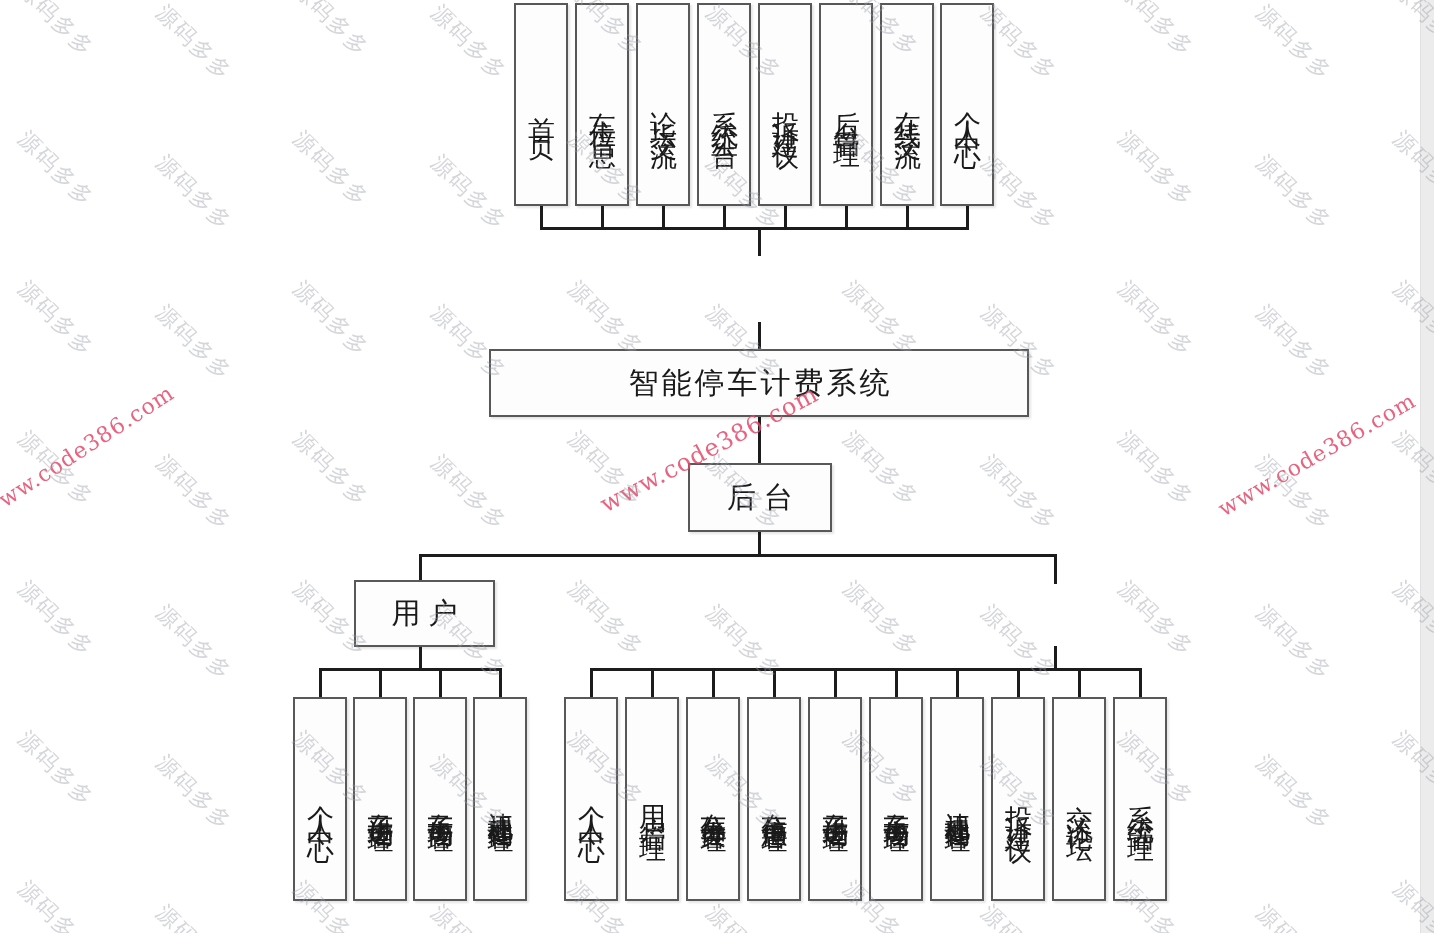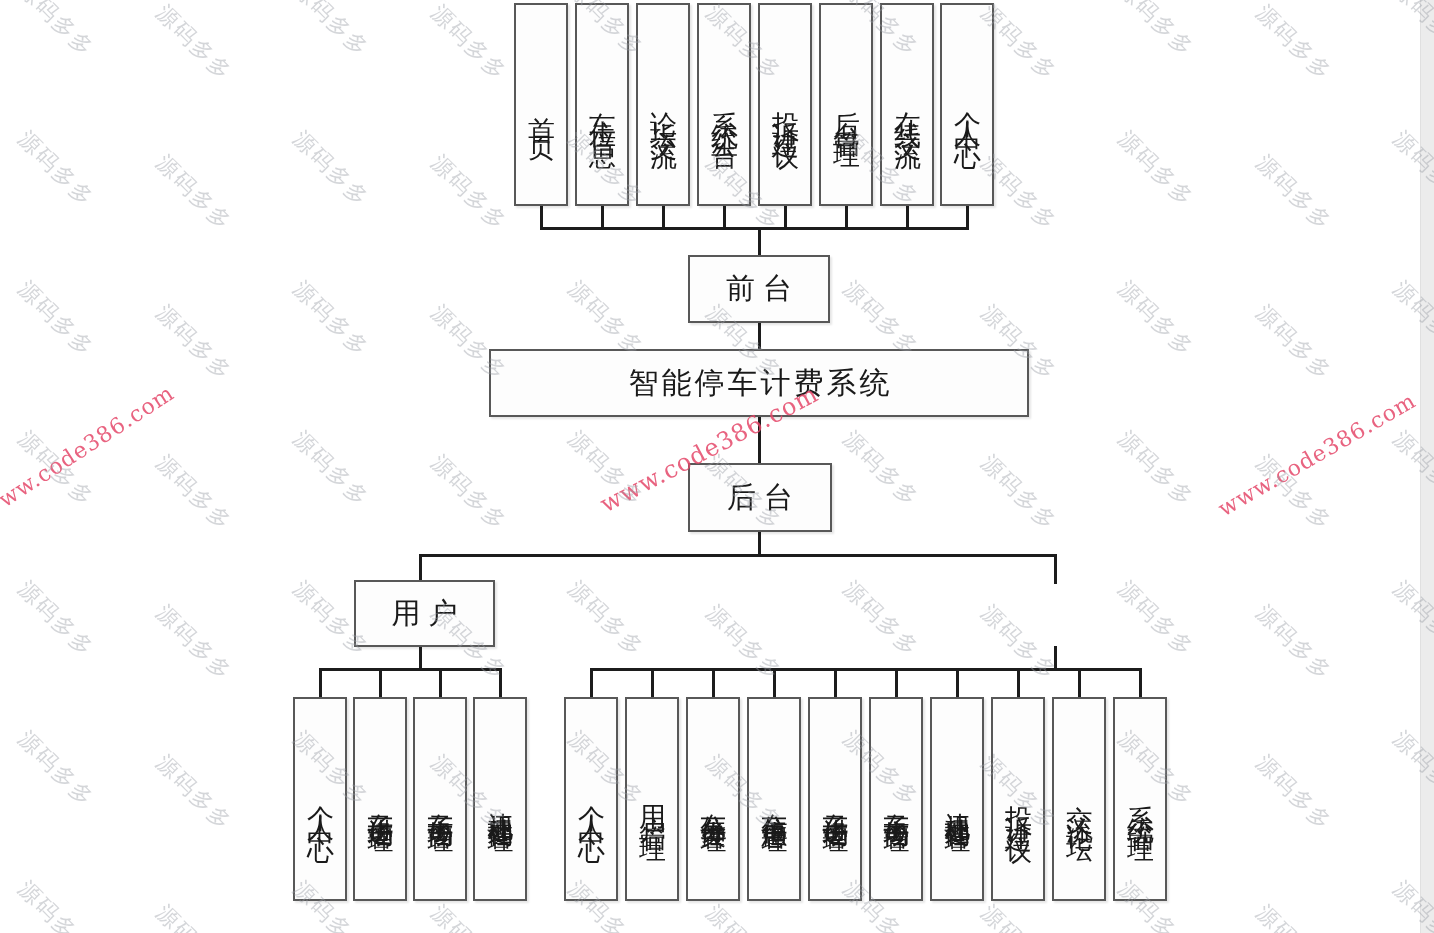--- a/index.html
+++ b/index.html
@@ -108,23 +108,20 @@
   <div class="box vbox ls4" style="left:819px;top:3px;">
     <span>后台管理</span>
     </div>
   <div class="box vbox ls4" style="left:880px;top:3px;">
     <span>在线交流</span>
     </div>
   <div class="box vbox ls4" style="left:940px;top:3px;">
     <span>个人中心</span>
     </div>
 
-  <div class="box hbox" style="left:688px;top:255px;width:142px;height:68px;">
-    <span>前台</span>
-    </div>
   <div class="box rootbox" style="left:489px;top:349px;width:540px;height:68px;">
     <span>智能停车计费系统</span>
     </div>
   <div class="box hbox" style="left:688px;top:463px;width:144px;height:69px;">
     <span>后台</span>
     </div>
 
   <div class="box hbox" style="left:342px;top:580px;width:141px;height:67px;margin-left:12px;">
     <span>用户</span>
     </div>

